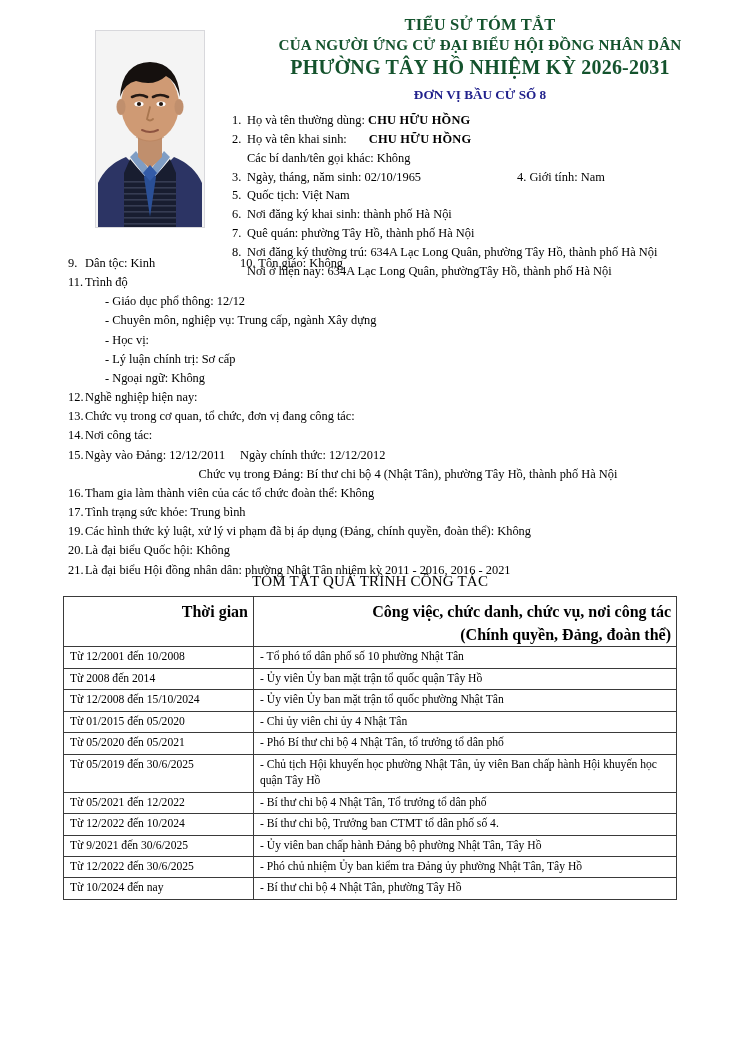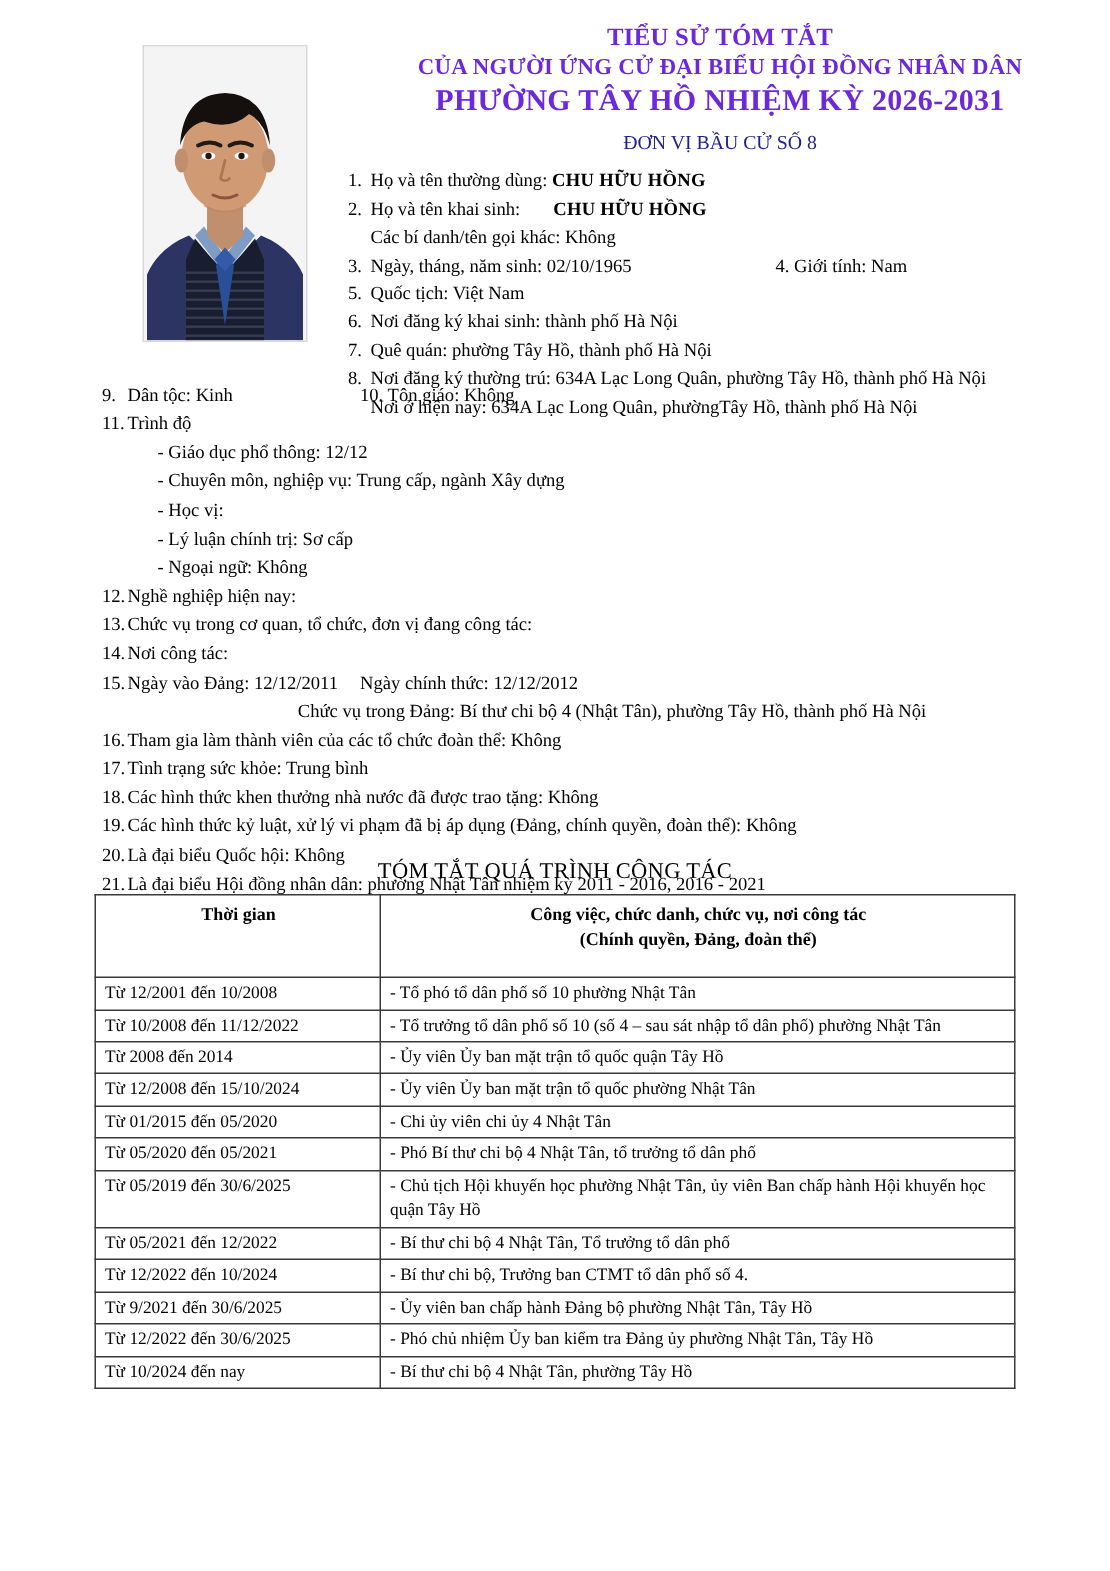--- a/index.html
+++ b/index.html
@@ -35,31 +35,31 @@
   .photo-svg { display: block; width: 100%; height: 100%; }
 
   .title-block {
     position: absolute;
     left: 225px;
     top: 14px;
     width: 510px;
     text-align: center;
   }
   .title-line {
-    color: #6d28d9;
+    color: #14532d;
     font-weight: bold;
     letter-spacing: .2px;
     line-height: 1.28;
   }
   .title-1 { font-size: 16.5px; }
   .title-2 { font-size: 15.2px; }
   .title-3 { font-size: 20px; }
   .subtitle {
     color: #21218c;
-    font-weight: normal;
+    font-weight: bold;
     font-size: 13.2px;
     margin-top: 6px;
     line-height: 1.3;
   }
 
   
   .info-right {
     position: absolute;
     left: 232px;
     top: 111px;
@@ -115,25 +115,25 @@
     font-size: 11.6px;
     table-layout: fixed;
   }
   .work-table th, .work-table td {
     border: 1px solid #3a3a3a;
     padding: 2px 5px 2px 6px;
     vertical-align: top;
     line-height: 1.42;
   }
   .work-table th {
-    text-align: center;
+    text-align: right;
     font-weight: bold;
-    font-size: 12px;
+    font-size: 16px;
     padding-top: 4px;
-    padding-bottom: 16px;
+    padding-bottom: 0;
   }
   .col-time { width: 190px; }
   .work-table td.time-cell { white-space: nowrap; }
   .th-sub { display: block; }
 </style>
 </head>
 <body>
 
 <div class="header-area">
 
@@ -251,23 +251,20 @@
     <span class="inline-right">Ngày chính thức: 12/12/2012</span>
   </div>
   <div class="line chuc-vu-dang">
     <span>Chức vụ trong Đảng: Bí thư chi bộ 4 (Nhật Tân), phường Tây Hồ, thành phố Hà Nội</span>
   </div>
   <div class="line">
     <span class="numw">16.</span><span>Tham gia làm thành viên của các tổ chức đoàn thể: Không</span>
   </div>
   <div class="line">
     <span class="numw">17.</span><span>Tình trạng sức khỏe: Trung bình</span>
-  </div>
-  <div class="line">
-    <span class="numw">18.</span><span>Các hình thức khen thưởng nhà nước đã được trao tặng: Không</span>
   </div>
   <div class="line">
     <span class="numw">19.</span><span>Các hình thức kỷ luật, xử lý vi phạm đã bị áp dụng (Đảng, chính quyền, đoàn thể): Không</span>
   </div>
   <div class="line">
     <span class="numw">20.</span><span>Là đại biểu Quốc hội: Không</span>
   </div>
   <div class="line">
     <span class="numw">21.</span><span>Là đại biểu Hội đồng nhân dân: phường Nhật Tân nhiệm kỳ 2011 - 2016, 2016 - 2021</span>
   </div>
@@ -288,24 +285,20 @@
         <span class="th-sub">(Chính quyền, Đảng, đoàn thể)</span>
       </th>
     </tr>
   </thead>
   <tbody>
       <tr>
         <td class="time-cell">Từ 12/2001 đến 10/2008</td>
         <td>- Tổ phó tổ dân phố số 10 phường Nhật Tân</td>
       </tr>
       <tr>
-        <td class="time-cell">Từ 10/2008 đến 11/12/2022</td>
-        <td>- Tổ trưởng tổ dân phố số 10 (số 4 – sau sát nhập tổ dân phố) phường Nhật Tân</td>
-      </tr>
-      <tr>
         <td class="time-cell">Từ 2008 đến 2014</td>
         <td>- Ủy viên Ủy ban mặt trận tổ quốc quận Tây Hồ</td>
       </tr>
       <tr>
         <td class="time-cell">Từ 12/2008 đến 15/10/2024</td>
         <td>- Ủy viên Ủy ban mặt trận tổ quốc phường Nhật Tân</td>
       </tr>
       <tr>
         <td class="time-cell">Từ 01/2015 đến 05/2020</td>
         <td>- Chi ủy viên chi ủy 4 Nhật Tân</td>

